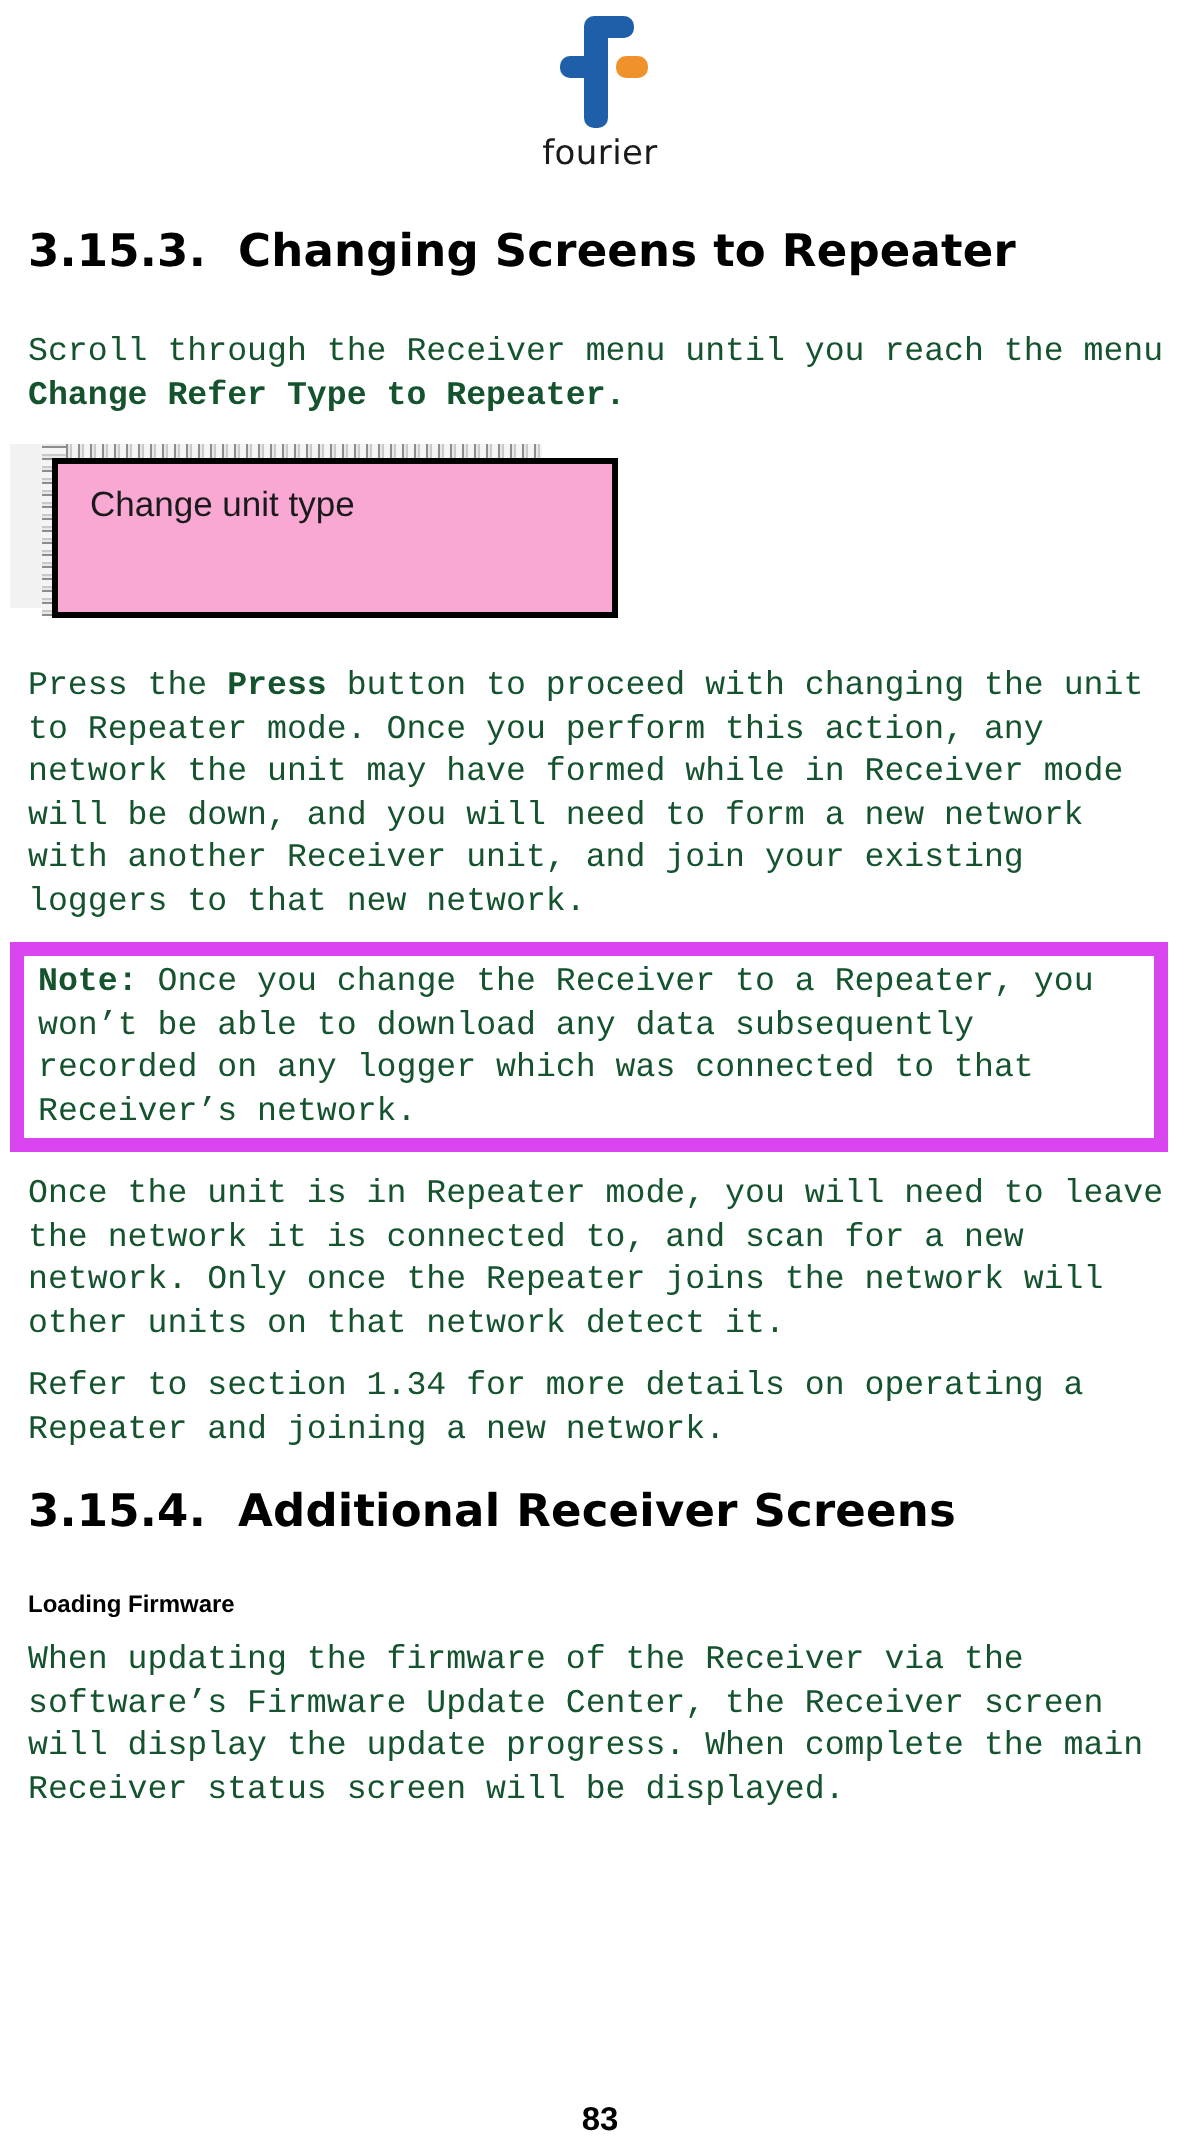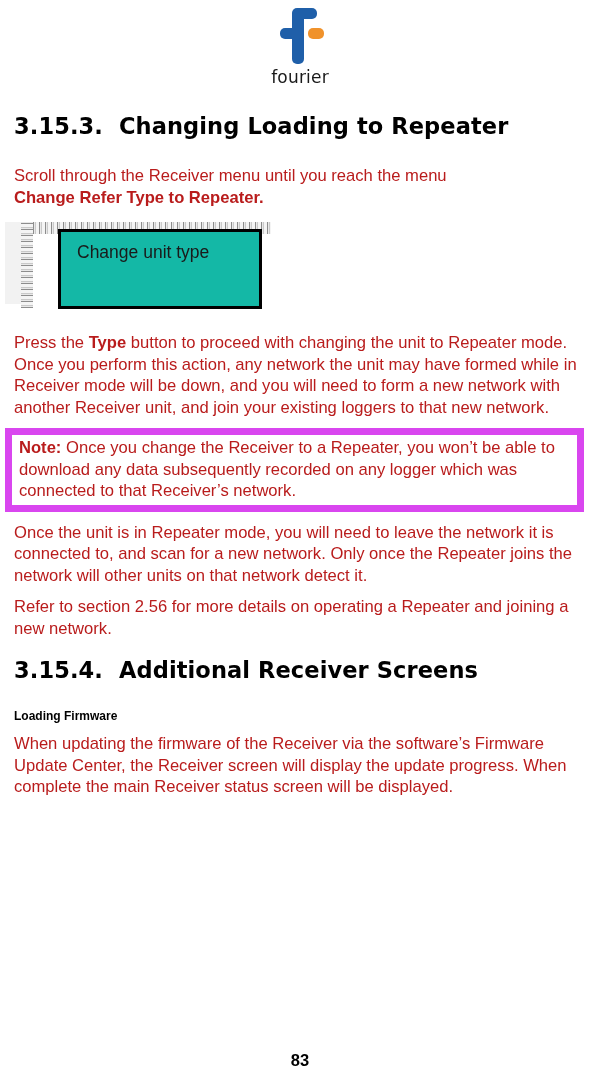--- a/index.html
+++ b/index.html
@@ -47,23 +47,24 @@
     color: #000;
     padding-left: 14px;
     white-space: nowrap;
   }
   .heading-num { margin-right: 16px; margin-top: 24px; }
 
   
   .body-text {
     font-size: 16.6px;
     line-height: 21.5px;
-    color: #b91c1c;
+    color: #14532d;
     padding-left: 14px;
     padding-right: 16px;
+    font-family: Liberation Mono, monospace;
   }
   .body-text b, .inline-bold { font-weight: bold; }
 
   .sub-heading {
     font-size: 12px;
     font-weight: bold;
     padding-left: 14px;
   }
 
   
@@ -97,24 +98,23 @@
     background:
       repeating-linear-gradient(0deg,
         #8d8d8d 0px, #8d8d8d 1px,
         #e8e8e8 1px, #e8e8e8 2px,
         #c9c9c9 2px, #c9c9c9 3px,
         #f4f4f4 3px, #f4f4f4 6px);
   }
   .lcd-screen {
     position: absolute;
     left: 21px; top: 11px;
-    width: 204px; height: 80px;
-    background: #14b8a6;
+    width: 283px; height: 80px;
+    background: #f9a8d4;
     border: 3px solid #000000;
-    margin-left: 32px;
   }
   .lcd-line {
     font-size: 17.5px;
     line-height: 22px;
     color: #1a1a1a;
     padding-left: 16px;
     white-space: nowrap;
   }
   .lcd-line:first-child { padding-top: 9px; }
 
@@ -158,21 +158,21 @@
 
       <rect x="40" y="22" width="16" height="11" rx="5" fill="#f0922b"></rect>
     </svg>
   </div>
   <div class="logo-wordmark">fourier</div>
 </div>
 
 <div class="spacer-l"></div>
 
 <div class="section-heading">
-  <span class="heading-num">3.15.3.</span><span>Changing Loading to Repeater</span>
+  <span class="heading-num">3.15.3.</span><span>Changing Screens to Repeater</span>
 </div>
 
 <div class="spacer-l"></div>
 
 <div class="body-text">
   <span>Scroll through the Receiver menu until you reach the menu </span><br>
   <b class="inline-bold">Change Refer Type to Repeater.</b>
 </div>
 
 <div class="spacer-s"></div>
@@ -181,35 +181,35 @@
   <div class="lcd-backplate"></div>
   <div class="lcd-hatch-top"></div>
   <div class="lcd-hatch-left"></div>
   <div class="lcd-screen">
     <div class="lcd-line">Change unit type</div>
   </div>
 </div>
 
 <div class="spacer-m"></div>
 
-<div class="body-text"><span>Press the </span><b class="inline-bold">Type</b><span> button to proceed with changing the unit to Repeater mode. Once you perform this action, any network the unit may have formed while in Receiver mode will be down, and you will need to form a new network with another Receiver unit, and join your existing loggers to that new network.</span></div>
+<div class="body-text"><span>Press the </span><b class="inline-bold">Press</b><span> button to proceed with changing the unit to Repeater mode. Once you perform this action, any network the unit may have formed while in Receiver mode will be down, and you will need to form a new network with another Receiver unit, and join your existing loggers to that new network.</span></div>
 
 <div class="spacer-s"></div>
 
 <div class="note-box">
   <div class="body-text"><b class="inline-bold">Note:</b><span> Once you change the Receiver to a Repeater, you won’t be able to download any data subsequently recorded on any logger which was connected to that Receiver’s network.</span></div>
 </div>
 
 <div class="spacer-s"></div>
 
 <div class="body-text">Once the unit is in Repeater mode, you will need to leave the network it is connected to, and scan for a new network. Only once the Repeater joins the network will other units on that network detect it.</div>
 
 <div class="spacer-s"></div>
 
-<div class="body-text">Refer to section 2.56 for more details on operating a Repeater and joining a new network.</div>
+<div class="body-text">Refer to section 1.34 for more details on operating a Repeater and joining a new network.</div>
 
 <div class="spacer-m"></div>
 
 <div class="section-heading">
   <span class="heading-num">3.15.4.</span><span>Additional Receiver Screens</span>
 </div>
 
 <div class="spacer-l"></div>
 
 <div class="sub-heading">Loading Firmware</div>

